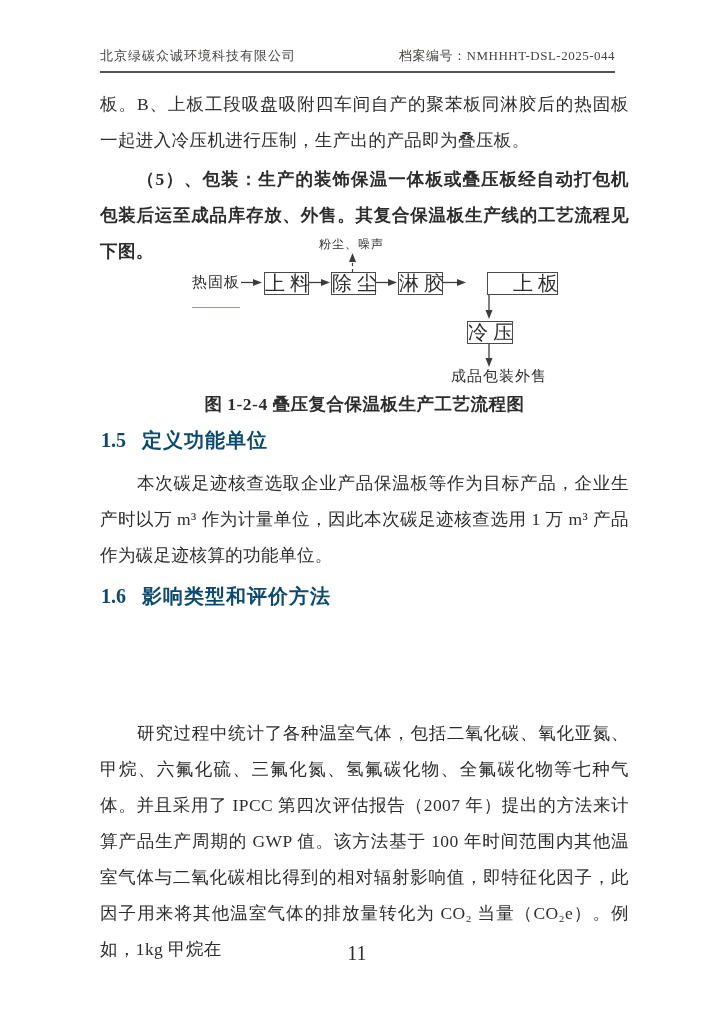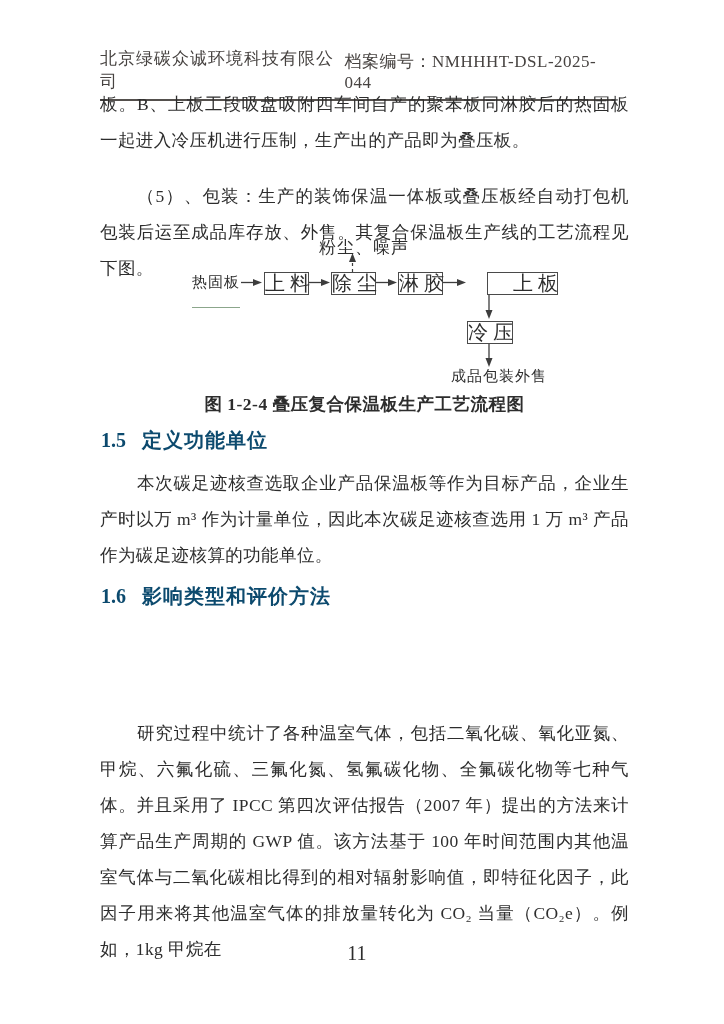--- a/index.html
+++ b/index.html
@@ -4,42 +4,42 @@
 <style>
   html,body{margin:0;padding:0;background:#ffffff;}
   .page{
     position:relative;width:724px;height:1024px;margin:0 auto;background:#ffffff;
     font-family:"Liberation Serif","DejaVu Serif",serif;color:#2d2d2d;overflow:hidden;
   }
   
   .hdr{
     position:absolute;left:100px;top:47px;width:515px;
     display:flex;justify-content:space-between;align-items:flex-end;
-    font-size:17px;color:#474341;letter-spacing:1px;
+    font-size:13px;color:#474341;letter-spacing:1px;
     border-bottom:2px solid #54504d;padding-bottom:6px;
   }
   .hdr .file{letter-spacing:.5px;}
   
   .body-p{
     position:absolute;left:100px;width:529px;margin:0;
     font-size:17.5px;line-height:36px;letter-spacing:.4px;
     text-align:justify;text-align-last:left;
   }
   .indent{text-indent:37px;}
   .p1{top:86px;}
-  .p2{top:178px;}
+  .p2{top:161px;font-weight:bold;}
   .p15{top:465px;}
   .p16a{top:617px;}
   .p16b{top:715px;}
   
   .flow{position:absolute;left:0;top:230px;width:724px;height:165px;}
   .flow svg{position:absolute;left:0;top:0;}
   .flabel{position:absolute;font-size:15px;color:#2d2d2d;white-space:nowrap;letter-spacing:1px;}
   .flabel.start{left:192px;top:43px;border-bottom:1px solid #8ba68b;padding-bottom:15px;}
-  .flabel.emission{left:319px;top:6px;font-size:17px;}
+  .flabel.emission{left:319px;top:6px;font-size:12px;}
   .flabel.end{left:451px;top:137px;}
   .fbox{
     position:absolute;height:21px;line-height:21px;top:42px;
     border:1px solid #4a4a4a;background:#ffffff;text-align:center;
     font-size:20px;color:#2d2d2d;white-space:nowrap;
   }
   .b1{left:264px;width:43px;}
   .b2{left:331px;width:43px;}
   .b3{left:398px;width:43px;}
   .b4{left:487px;width:44px;padding-left:25px;}

